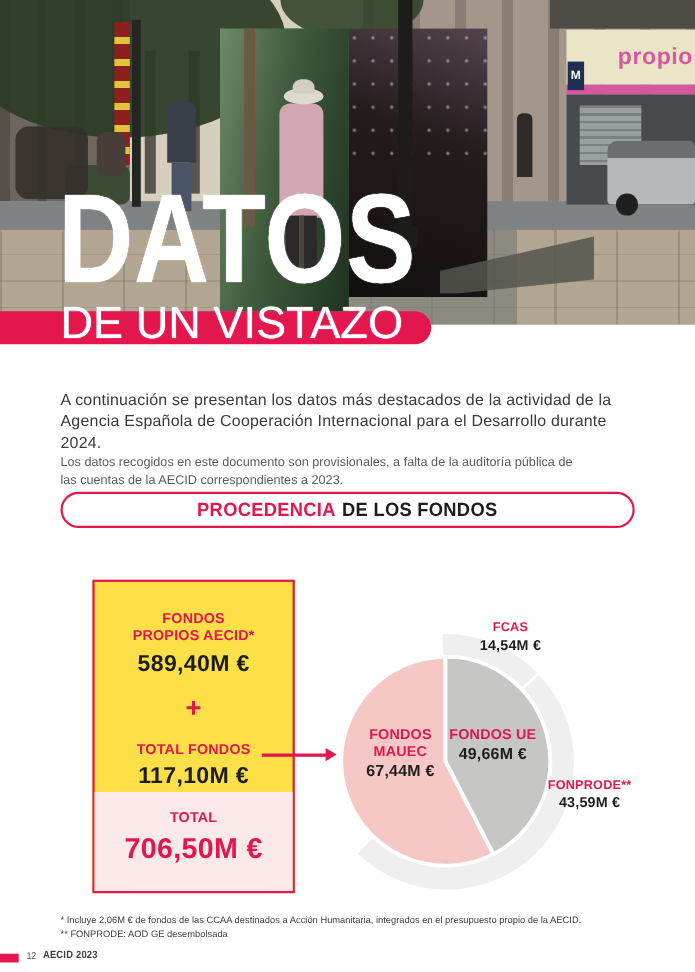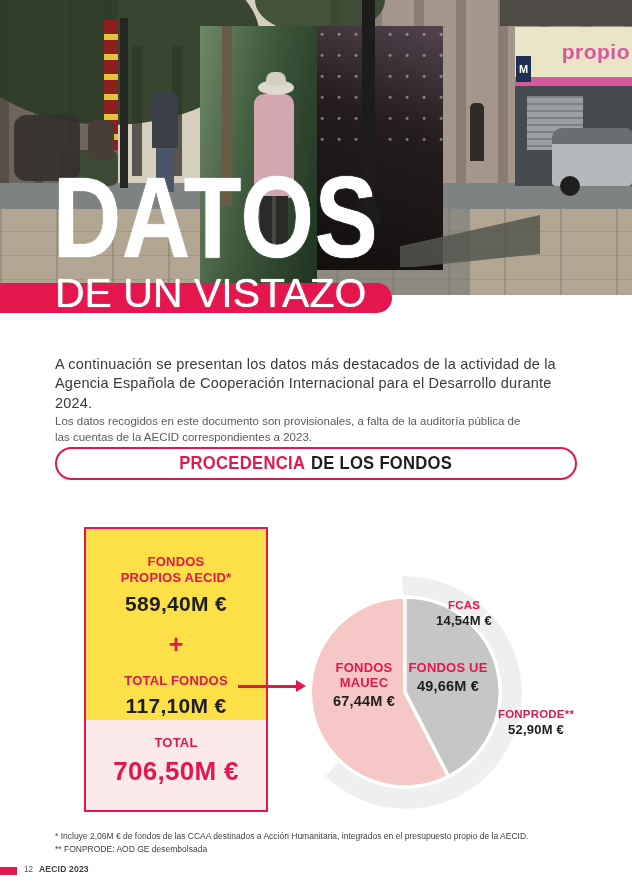--- a/index.html
+++ b/index.html
@@ -205,34 +205,34 @@
   <div class="chart">
     <svg width="310" height="255" viewBox="0 0 310 255">
 
       <path d="M118,135 L113.9,18.1 A117,117 0 0 1 203.2,54.8 Z" fill="#efefef" stroke="#ffffff" stroke-width="2.5" stroke-linejoin="round"></path>
       <path d="M118,135 L203.2,54.8 A117,117 0 0 1 36.7,219.2 Z" fill="#efefef" stroke="#ffffff" stroke-width="2.5" stroke-linejoin="round"></path>
 
       <path d="M118,135 L161.6,219.5 A95,95 0 1 1 118,40 Z" fill="#f5c8c6" stroke="#ffffff" stroke-width="3.5" stroke-linejoin="round"></path>
       <path d="M118,135 L118,40 A95,95 0 0 1 161.6,219.5 Z" fill="#c6c6c5" stroke="#ffffff" stroke-width="3.5" stroke-linejoin="round"></path>
     </svg>
     <div class="c-label c-fcas">
-      <div class="c-name accent-fg" style="color: rgb(227, 22, 78); margin-top: 34px;">FCAS</div>
+      <div class="c-name accent-fg" style="color: rgb(227, 22, 78);">FCAS</div>
       <div class="c-val">14,54M €</div>
     </div>
     <div class="c-label c-mauec">
       <div class="c-name accent-fg" style="color: rgb(227, 22, 78);">FONDOS MAUEC</div>
       <div class="c-val">67,44M €</div>
     </div>
     <div class="c-label c-ue">
       <div class="c-name accent-fg" style="color: rgb(227, 22, 78);">FONDOS UE</div>
       <div class="c-val">49,66M €</div>
     </div>
     <div class="c-label c-fonprode">
       <div class="c-name accent-fg" style="color: rgb(227, 22, 78);">FONPRODE**</div>
-      <div class="c-val">52,90M €</div>
+      <div class="c-val">43,59M €</div>
     </div>
   </div>
 
   <div class="footnotes">
     <div>* Incluye 2,06M € de fondos de las CCAA destinados a Acción Humanitaria, integrados en el presupuesto propio de la AECID.</div>
     <div>** FONPRODE: AOD GE desembolsada</div>
   </div>
 
   <div class="footer-rect accent-bg" style="background: rgb(227, 22, 78);"></div>
   <div class="footer-page">12</div>

